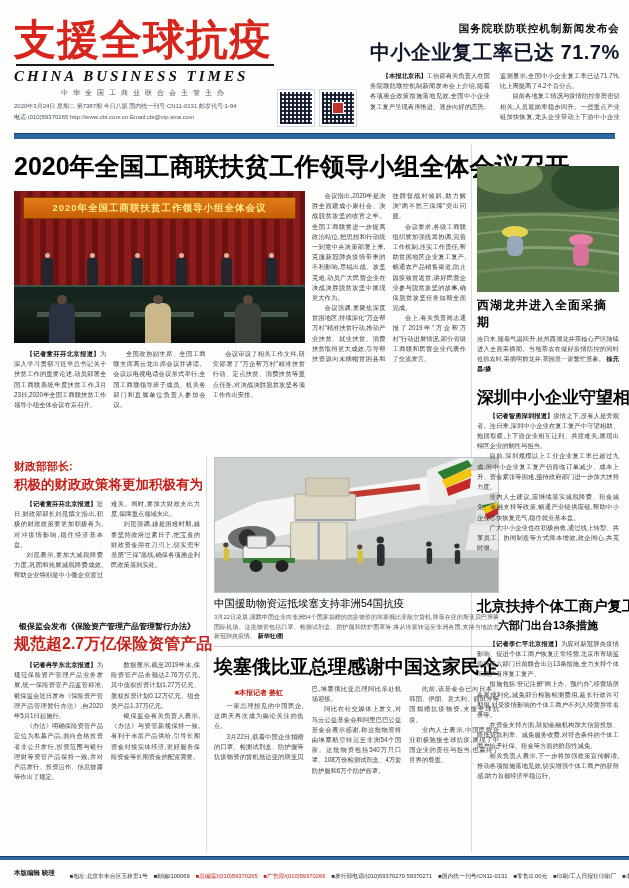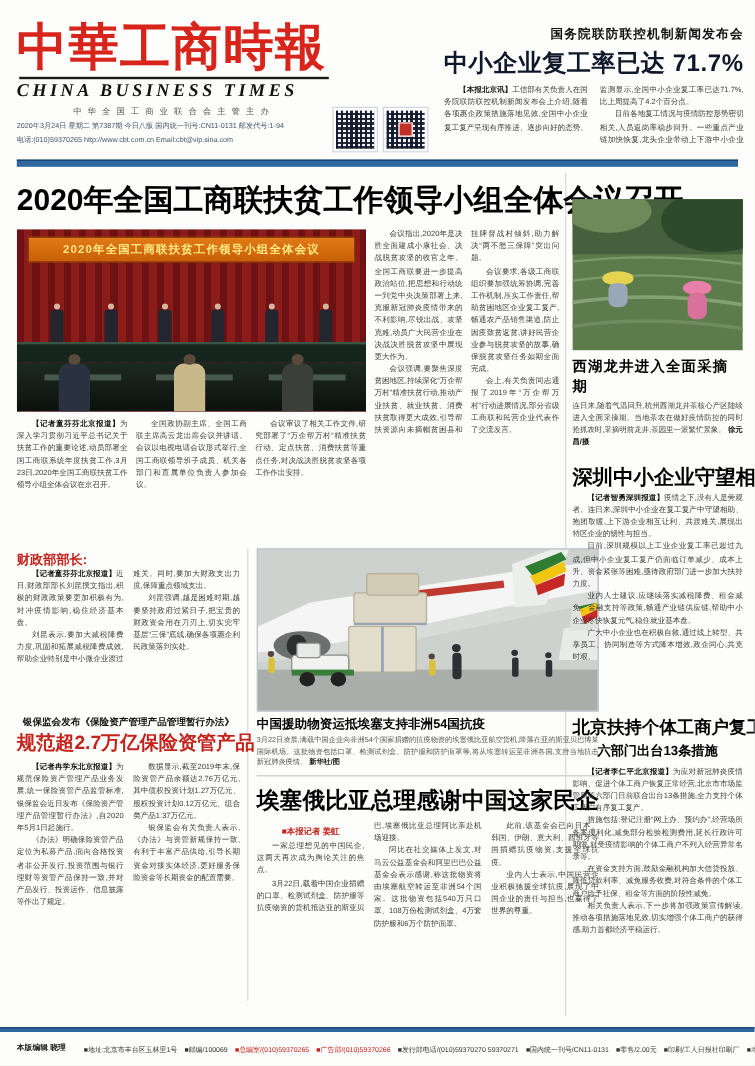--- a/index.html
+++ b/index.html
@@ -77,21 +77,21 @@
   .bottom-center{flex:1;padding-left:7px;}
 
   .fis-kicker{font-size:11px;font-weight:bold;color:#c4231b;margin-top:2px;}
   .fis-head{font-size:13.5px;font-weight:bold;color:#c4231b;margin:2px 0 5px 0;white-space:nowrap;}
   .fis-body{column-count:2;column-gap:8px;height:112px;overflow:hidden;}
   .ins-kicker{font-size:8px;font-weight:bold;color:#111;margin-top:10px;text-align:center;white-space:nowrap;}
   .ins-head{font-size:16px;font-weight:bold;color:#c4231b;margin:2px 0 5px 0;text-align:center;white-space:nowrap;}
   .ins-body{column-count:2;column-gap:8px;height:192px;overflow:hidden;}
 
   .photo-plane{width:100%;height:136px;border:1px solid #b9c3cc;box-sizing:border-box;display:block;background:#cdd2cf;}
-  .pl-cap-title{font-size:10.5px;font-weight:bold;color:#000;margin:4px 0 2px 0;}
+  .pl-cap-title{font-size:10.5px;font-weight:normal;color:#000;margin:4px 0 2px 0;}
   .pl-cap-text{font-size:6px;line-height:1.6;text-align:justify;color:#555;height:28px;overflow:hidden;}
   .eth-head{font-size:19px;font-weight:bold;text-align:center;color:#000;border-top:1px solid #c9c9c9;
             padding-top:7px;margin-top:5px;white-space:nowrap;}
   .eth-byline{font-size:7px;font-weight:bold;color:#c4231b;text-align:center;margin:4px 0 3px 0;}
   .eth-body{column-count:3;column-gap:8px;height:150px;overflow:hidden;margin-top:4px;}
 
   
   .footer{position:absolute;left:0;right:0;bottom:6px;}
   .footer-row{display:flex;align-items:center;gap:7px;padding:4px 14px 0 14px;white-space:nowrap;overflow:hidden;}
   .footer-editor{font-size:6.5px;font-weight:bold;color:#222;margin-right:8px;}
@@ -99,21 +99,21 @@
   .footer-item.red{color:#c4231b;}
 </style>
 </head>
 <body>
 
 <div class="page">
   <div class="inner">
 
     <header class="masthead">
       <div class="mast-left">
-        <div class="mast-title">中華工商時報</div>
+        <div class="mast-title">支援全球抗疫</div>
         <div class="mast-rule"></div>
         <div class="mast-en">CHINA BUSINESS TIMES</div>
         <div class="mast-organ">中华全国工商业联合会主管主办</div>
         <div class="mast-info">
           <div>2020年3月24日 星期二 第7387期 今日八版    国内统一刊号:CN11-0131  邮发代号:1-94</div>
           <div>电话:(010)59370265    http://www.cbt.com.cn    Email:cbt@vip.sina.com</div>
         </div>
       </div>
       <div class="qr-wrap">
         <div class="qr"></div>
@@ -168,20 +168,21 @@
               <p>会议指出,2020年是决胜全面建成小康社会、决战脱贫攻坚的收官之年。全国工商联要进一步提高政治站位,把思想和行动统一到党中央决策部署上来,克服新冠肺炎疫情带来的不利影响,尽锐出战、攻坚克难,动员广大民营企业在决战决胜脱贫攻坚中展现更大作为。</p>
               <p>会议强调,要聚焦深度贫困地区,持续深化“万企帮万村”精准扶贫行动,推动产业扶贫、就业扶贫、消费扶贫取得更大成效,引导帮扶资源向未摘帽贫困县和挂牌督战村倾斜,助力解决“两不愁三保障”突出问题。</p>
               <p>会议要求,各级工商联组织要加强统筹协调,完善工作机制,压实工作责任,帮助贫困地区企业复工复产,畅通农产品销售渠道,防止因疫致贫返贫,讲好民营企业参与脱贫攻坚的故事,确保脱贫攻坚任务如期全面完成。</p>
               <p>会上,有关负责同志通报了2019年“万企帮万村”行动进展情况,部分省级工商联和民营企业代表作了交流发言。</p>
             </div>
         </div>
 
         <div class="bottom">
           <div class="bottom-left">
             <div class="fis-kicker">财政部部长:</div>
+            <div class="fis-head">积极的财政政策将更加积极有为</div>
             <div class="fis-body bodytext">
                 <p><b>【记者童芬芬北京报道】</b>近日,财政部部长刘昆撰文指出,积极的财政政策要更加积极有为,对冲疫情影响,稳住经济基本盘。</p>
                 <p>刘昆表示,要加大减税降费力度,巩固和拓展减税降费成效,帮助企业特别是中小微企业渡过难关。同时,要加大财政支出力度,保障重点领域支出。</p>
                 <p>刘昆强调,越是困难时期,越要坚持政府过紧日子,把宝贵的财政资金用在刀刃上,切实兜牢基层“三保”底线,确保各项惠企利民政策落到实处。</p>
               </div>
 
             <div class="ins-kicker">银保监会发布《保险资产管理产品管理暂行办法》</div>
             <div class="ins-head">规范超2.7万亿保险资管产品</div>
             <div class="ins-body bodytext">
                 <p><b>【记者冉学东北京报道】</b>为规范保险资产管理产品业务发展,统一保险资管产品监管标准,银保监会近日发布《保险资产管理产品管理暂行办法》,自2020年5月1日起施行。</p>

